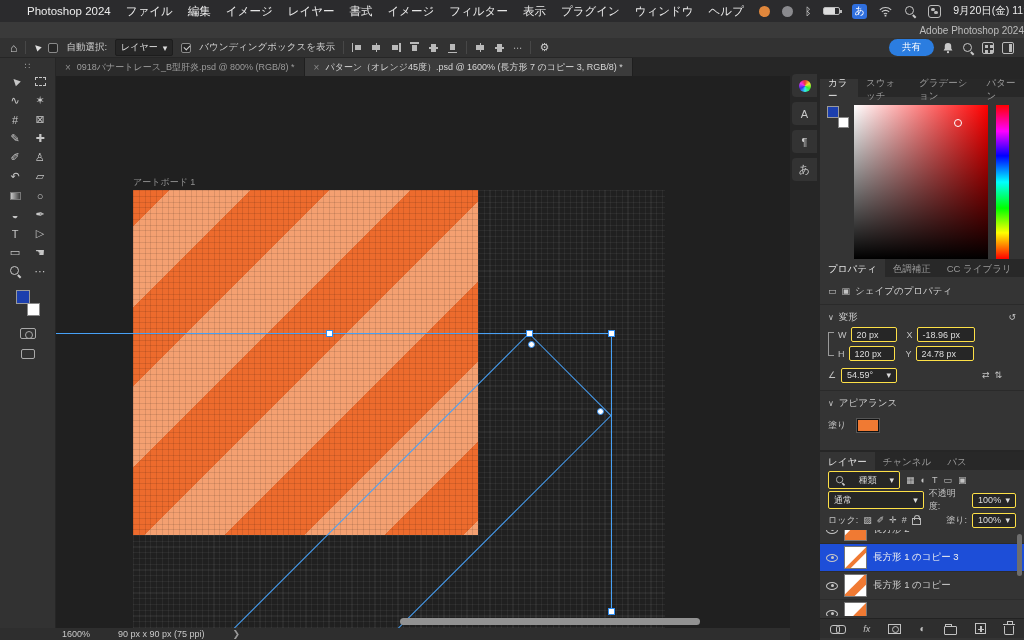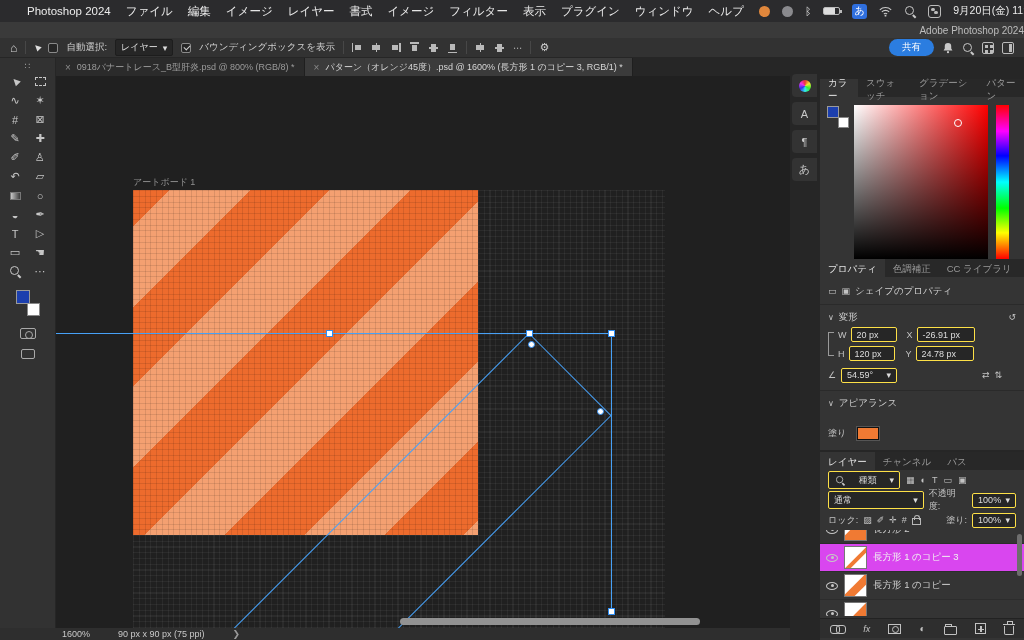--- a/index.html
+++ b/index.html
@@ -109,21 +109,21 @@
 .prow{display:flex;align-items:center;gap:5px;font-size:9px;color:#c3c3c3;padding:0 8px}
 .phead{font-size:9.5px;color:#cfcfcf}
 .hr{height:1px;background:#2a2a2a;margin:4px 0}
 .fld{background:#262626;border:1px solid #fde047;border-radius:2px;color:#ddd;font-size:9px;
   padding:1.5px 5px;display:inline-flex;align-items:center;gap:4px;white-space:nowrap}
 .chainlink{width:6px;height:24px;border-left:1px solid #9a9a9a;border-top:1px solid #9a9a9a;border-bottom:1px solid #9a9a9a}
 .fillsw{width:22px;height:13px;background:#f07a33;border:1px solid #111;box-shadow:0 0 0 1px #555}
 
 .lrow{height:28px;display:flex;align-items:center;gap:6px;padding:0 6px;border-bottom:1px solid #2c2c2c;
   color:#cfcfcf;font-size:9.5px;background:#343434;white-space:nowrap}
-.lrow.sel{background:#d946ef;color:#f0f0f0}
+.lrow.sel{background:#1d4ed8;color:#f0f0f0}
 .eye{width:12px;height:8px;border:1px solid #c6c6c6;border-radius:50%;position:relative;display:inline-block}
 .eye::after{content:'';position:absolute;left:3.5px;top:1.5px;width:3px;height:3px;background:#c6c6c6;border-radius:50%}
 .thumb{width:23px;height:23px;background:#fff;border:1px solid #777;position:relative;overflow:hidden;flex:0 0 auto}
 .thumb .bar{position:absolute;background:#f07a33;transform:rotate(-45deg)}
 .lbar{position:absolute;left:0;right:0;bottom:2px;height:20px;background:#2e2e2e;border-top:1px solid #222;
   display:flex;align-items:center;justify-content:space-between;padding:0 10px;color:#c2c2c2}
 .fx{font-size:9px;font-style:italic;color:#c2c2c2}
 .lnk{position:relative;width:15px;height:8px}
 .lnk::before{content:'';position:absolute;left:0;top:0;width:8px;height:7px;border:1px solid #c2c2c2;border-radius:3px}
 .lnk::after{content:'';position:absolute;left:6px;top:0;width:8px;height:7px;border:1px solid #c2c2c2;border-radius:3px}
@@ -220,21 +220,21 @@
   <span class="sq-ico split"></span>
 </div>
 
 <div class="tabbar">
   <div class="tab">
     <span class="x">×</span>
     <span>0918バナートレース_B型肝炎.psd @ 800% (RGB/8) *</span>
   </div>
   <div class="tab active">
     <span class="x">×</span>
-    <span>パターン（オレンジ45度）.psd @ 1600% (長方形 1 のコピー 3, RGB/1) *</span>
+    <span>パターン（オレンジ45度）.psd @ 1600% (長方形 7 のコピー 3, RGB/8) *</span>
   </div>
 </div>
 
 <div class="toolbar">
   <div class="tb-head">∷</div>
   <div class="tools">
     <span class="rot135">▶</span>
     <span><span class="marquee-ico"></span></span>
     <span>∿</span>
     <span>✶</span>
@@ -349,21 +349,21 @@
       <div class="prow" style="align-items:center;gap:4px;margin-top:2px">
         <span class="chainlink"></span>
         <div style="display:flex;flex-direction:column;gap:4px">
           <div style="display:flex;align-items:center;gap:4px">
             <span>W</span>
             <span class="fld" style="width:46px">
                 <span>20 px</span>
               </span>
             <span style="margin-left:6px">X</span>
             <span class="fld" style="width:58px">
-                <span>-26.91 px</span>
+                <span>-18.96 px</span>
               </span>
           </div>
           <div style="display:flex;align-items:center;gap:4px">
             <span>H</span>
             <span class="fld" style="width:46px">
                 <span>120 px</span>
               </span>
             <span style="margin-left:7px">Y</span>
             <span class="fld" style="width:58px">
                 <span>24.78 px</span>
@@ -379,21 +379,21 @@
         </span>
         <span style="flex:1"></span>
         <span>⇄</span>
         <span style="margin-right:14px">⇅</span>
       </div>
       <div class="hr"></div>
       <div class="prow" style="height:16px">
         <span style="font-size:8px">∨</span>
         <span class="phead">アピアランス</span>
       </div>
-      <div class="prow" style="height:20px;margin-top:12px">
+      <div class="prow" style="height:20px;margin-top:4px">
         <span>塗り</span>
         <span class="fillsw" style="margin-left:6px"></span>
       </div>
     </div>
   </div>
 
   <div class="panel" style="top:394px;height:188px">
     <div class="ptabs">
       <span class="ptab active">レイヤー</span>
       <span class="ptab">チャンネル</span>

